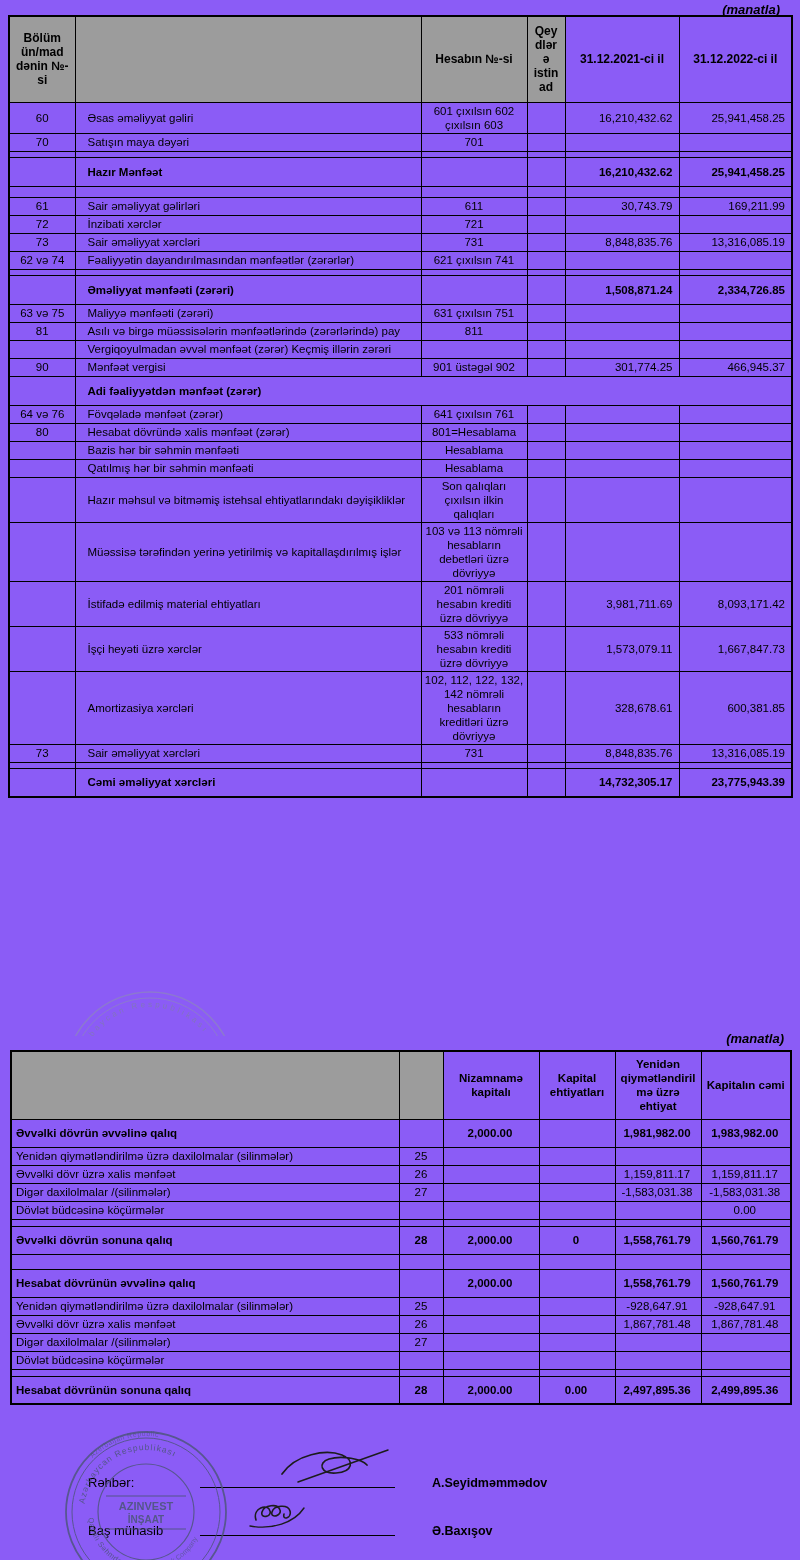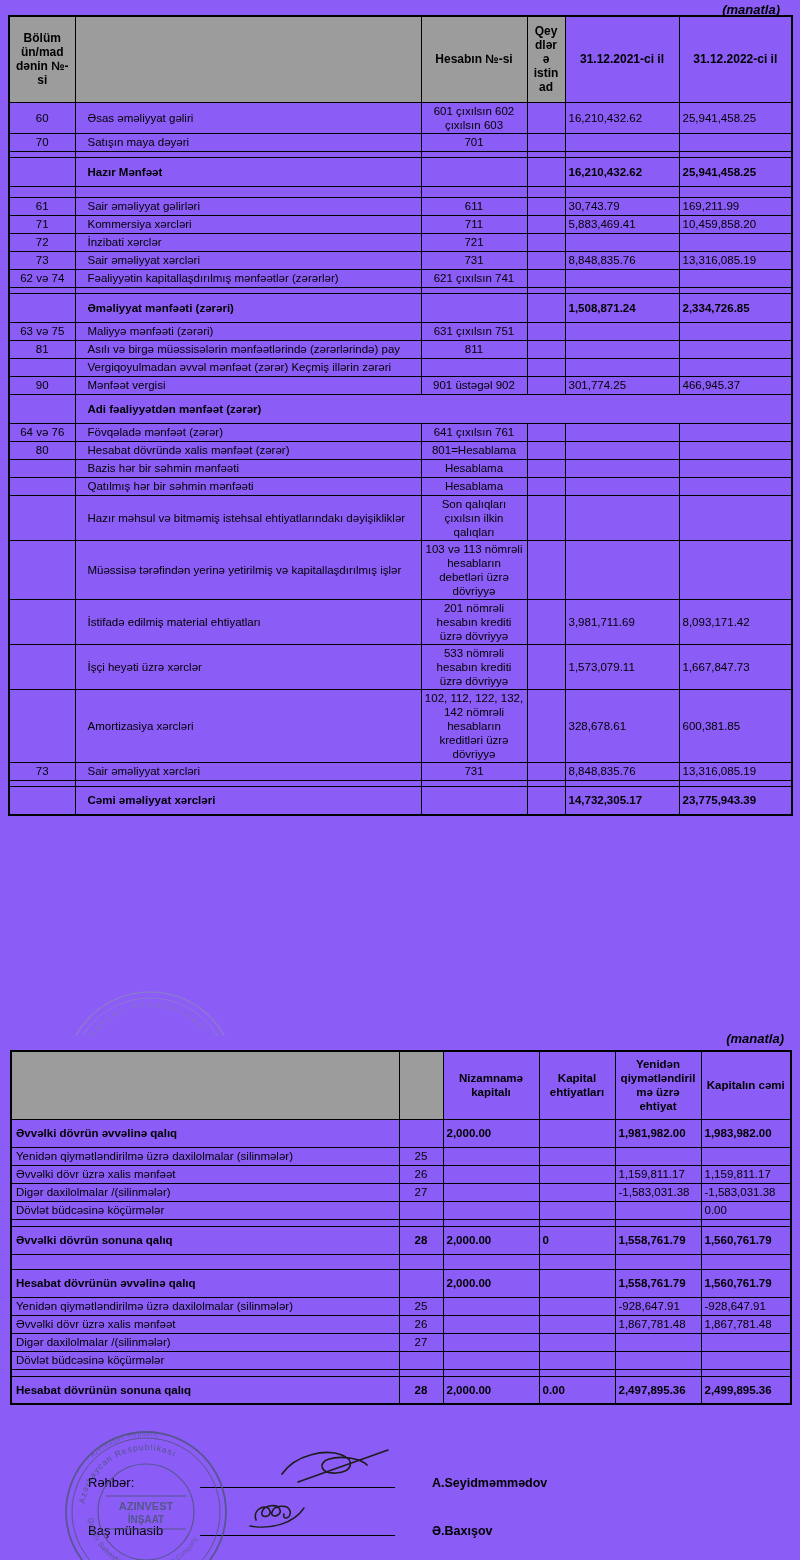--- a/index.html
+++ b/index.html
@@ -14,33 +14,33 @@
   table { border-collapse:collapse; table-layout:fixed; border:2px solid #000; }
   td, th { border:1px solid #000; font-size:11.5px; line-height:14px; padding:1px 3px; vertical-align:middle; overflow:hidden; word-wrap:break-word; }
 
   
   #t1 { position:absolute; left:8px; top:15px; width:783px; }
   #t1 thead th { height:86px; text-align:center; font-size:12px; font-weight:bold; vertical-align:middle; }
   th.gray { background:#9c9c9c; }
   #t1 td.num  { text-align:center; }
   #t1 td.name { text-align:left; padding-left:12px; }
   #t1 td.acct { text-align:center; }
-  #t1 td.val  { padding-right:6px;margin-left:45px; }
+  #t1 td.val  { text-align:right; padding-right:6px;margin-left:45px; }
   #t1 td { height:18px; }
   #t1 tr.total td { height:29px; font-weight:bold; }
   #t1 tr.spacer  td { height:6px;  padding:0; }
   #t1 tr.spacer2 td { height:11px; padding:0; }
   .bold { font-weight:bold; }
 
   
   #t2 { position:absolute; left:10px; top:1050px; width:780px; }
   #t2 thead th { height:68px; text-align:center; font-size:11.5px; font-weight:bold; vertical-align:middle; }
   #t2 td.name { text-align:left; padding-left:4px; }
   #t2 td.num  { text-align:center; }
-  #t2 td.val  { text-align:left; padding-right:5px;margin-top:39px; }
+  #t2 td.val  { text-align:center; padding-right:5px;margin-top:39px; }
   #t2 td { height:18px; }
   #t2 tr.total td { height:28px; font-weight:bold; }
   #t2 tr.spacer td { height:7px; padding:0; }
   #t2 tr.spacer2 td { height:15px; padding:0; }
 
   
   .sig-row { position:absolute; left:0; width:800px; height:46px; }
   #sig-row-1 { top:1452px; }
   #sig-row-2 { top:1500px; }
   .sig-role { position:absolute; left:88px; bottom:8px; font-size:13px; font-weight:normal; }
@@ -123,46 +123,38 @@
         </tr>
         <tr>
           <td class="num">61</td>
           <td class="name">Sair əməliyyat gəlirləri</td>
           <td class="acct">611</td>
           <td class="note"></td>
           <td class="val">30,743.79</td>
           <td class="val">169,211.99</td>
         </tr>
         <tr>
-          <td class="num">71</td>
-          <td class="name">Kommersiya xərcləri</td>
-          <td class="acct">711</td>
-          <td class="note"></td>
-          <td class="val">5,883,469.41</td>
-          <td class="val">10,459,858.20</td>
-        </tr>
-        <tr>
           <td class="num">72</td>
           <td class="name">İnzibati xərclər</td>
           <td class="acct">721</td>
           <td class="note"></td>
           <td class="val"></td>
           <td class="val"></td>
         </tr>
         <tr>
           <td class="num">73</td>
           <td class="name">Sair əməliyyat xərcləri</td>
           <td class="acct">731</td>
           <td class="note"></td>
           <td class="val">8,848,835.76</td>
           <td class="val">13,316,085.19</td>
         </tr>
         <tr>
           <td class="num">62 və 74</td>
-          <td class="name">Fəaliyyətin kapitallaşdırılmış mənfəətlər (zərərlər)</td>
+          <td class="name">Fəaliyyətin dayandırılmasından mənfəətlər (zərərlər)</td>
           <td class="acct">621 çıxılsın 741</td>
           <td class="note"></td>
           <td class="val"></td>
           <td class="val"></td>
         </tr>
         <tr class="spacer">
           <td></td>
           <td></td>
           <td></td>
           <td></td>

